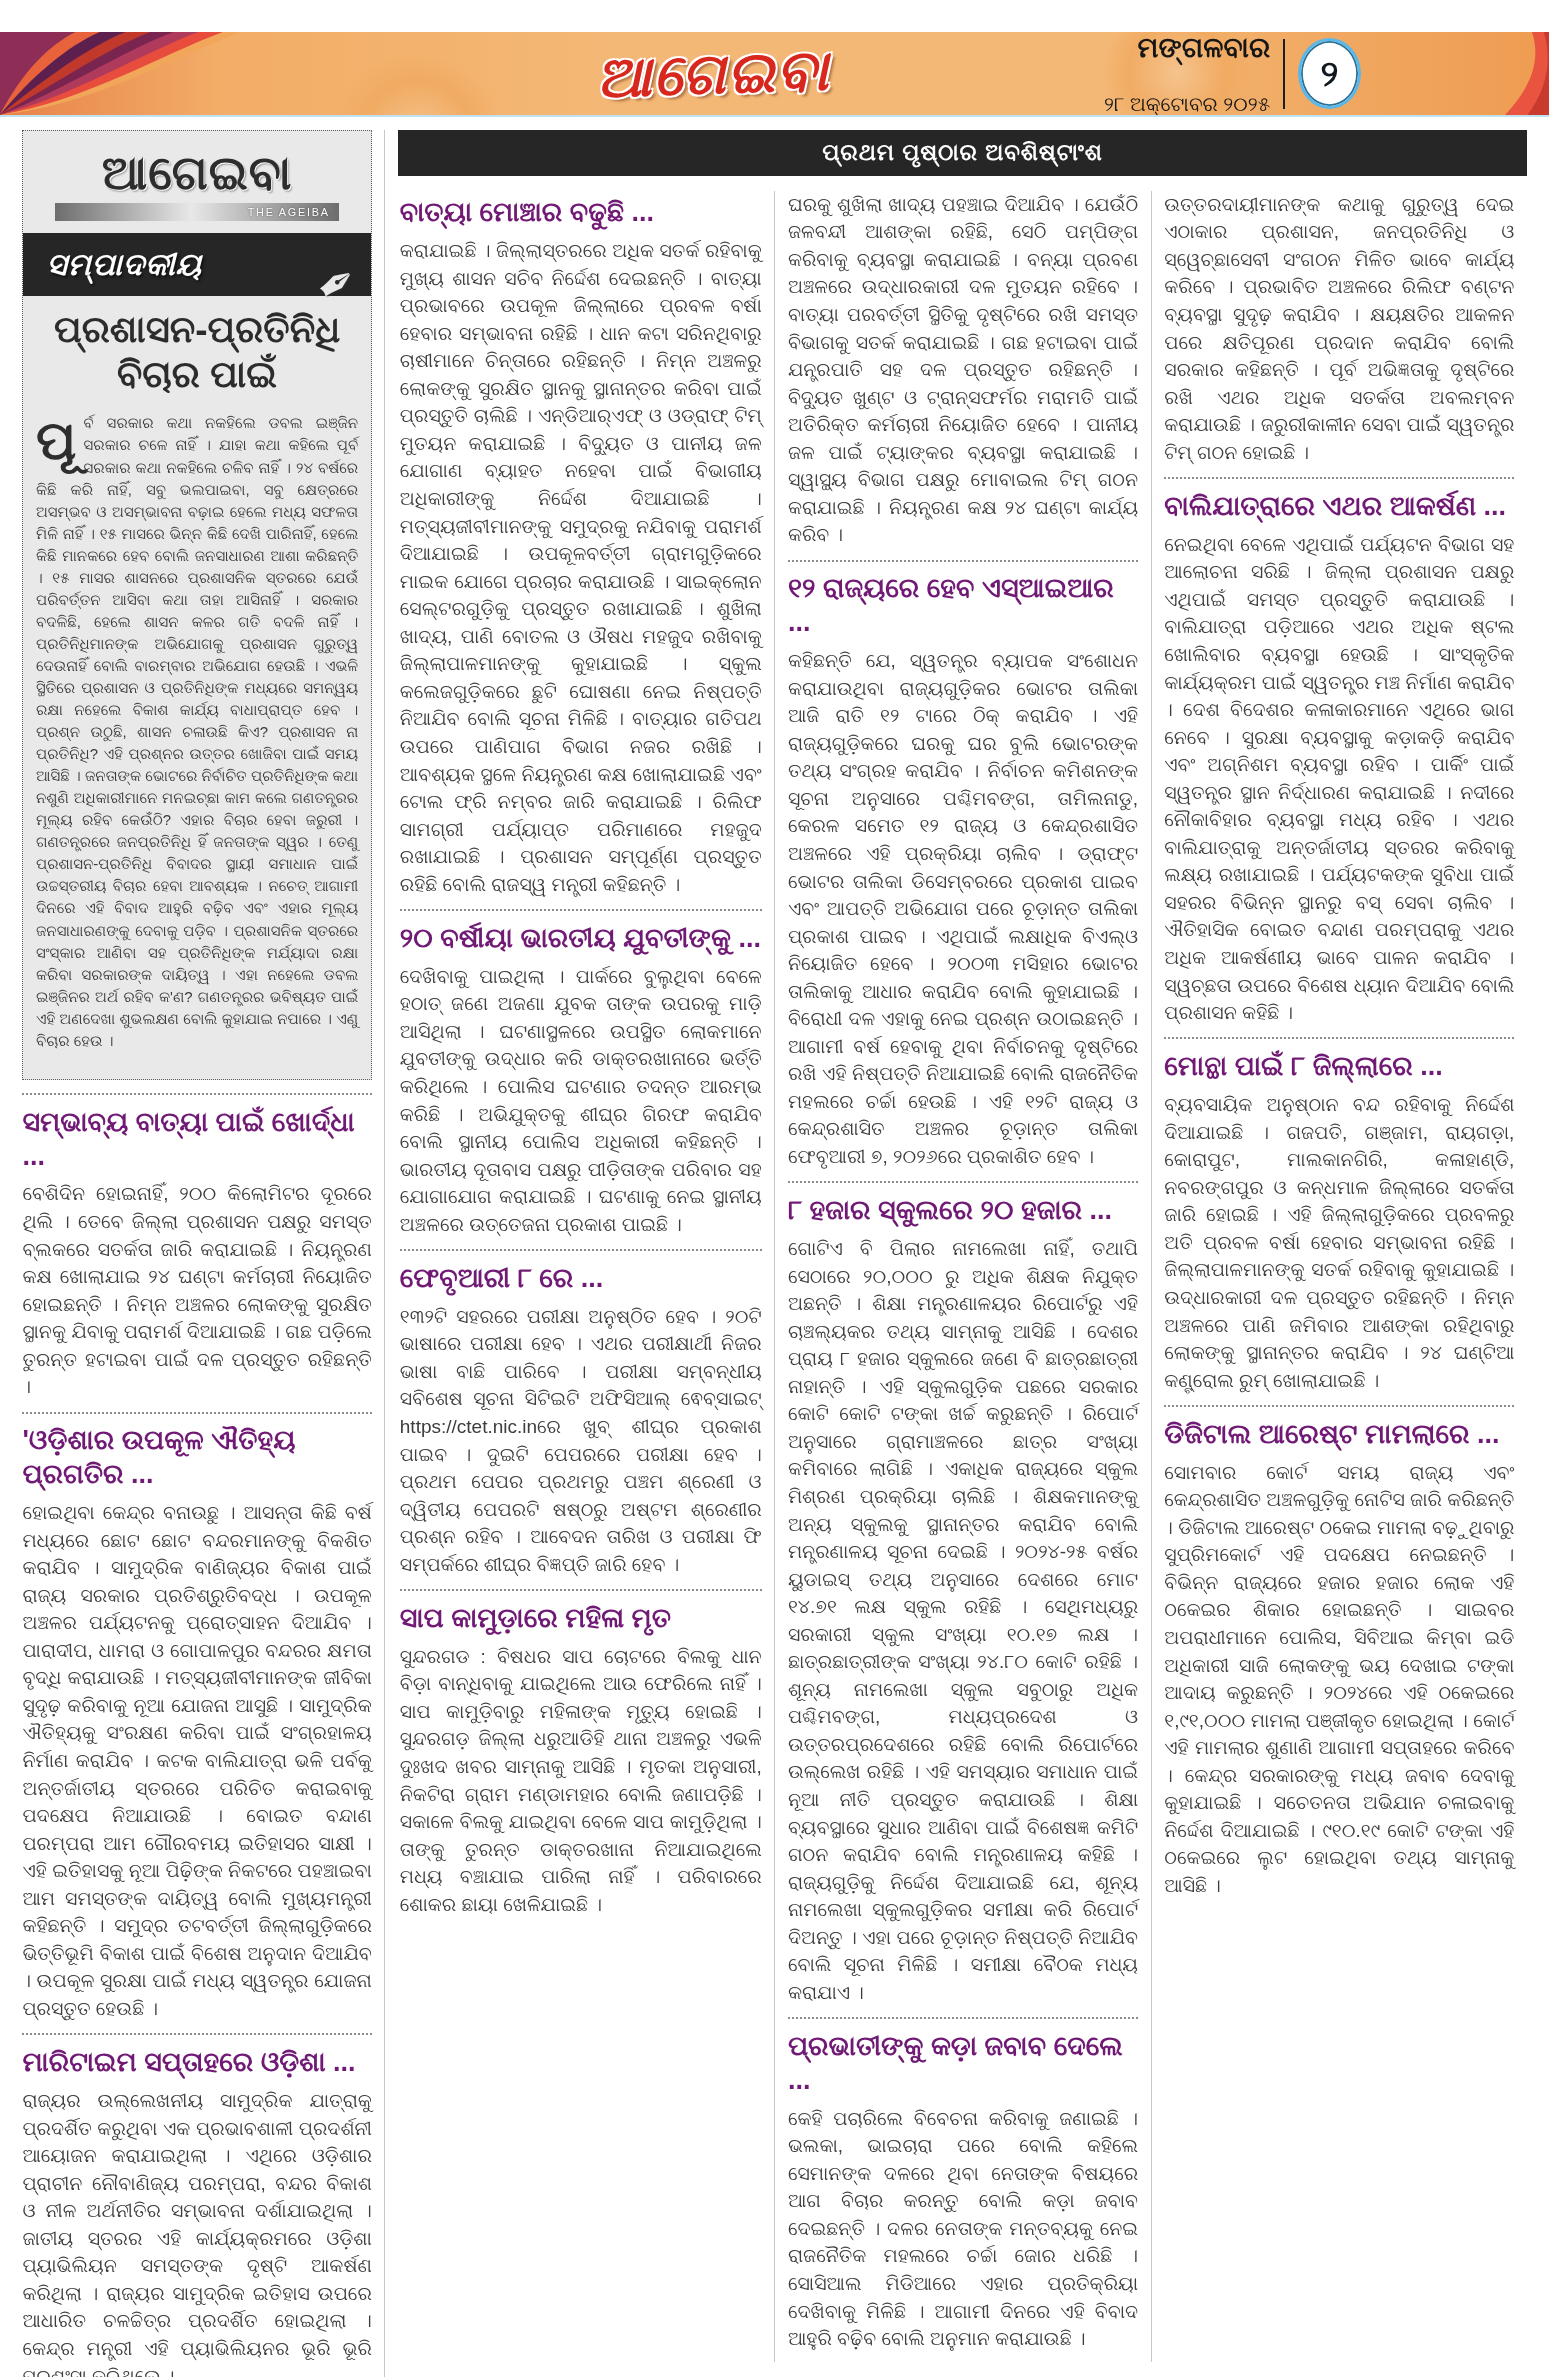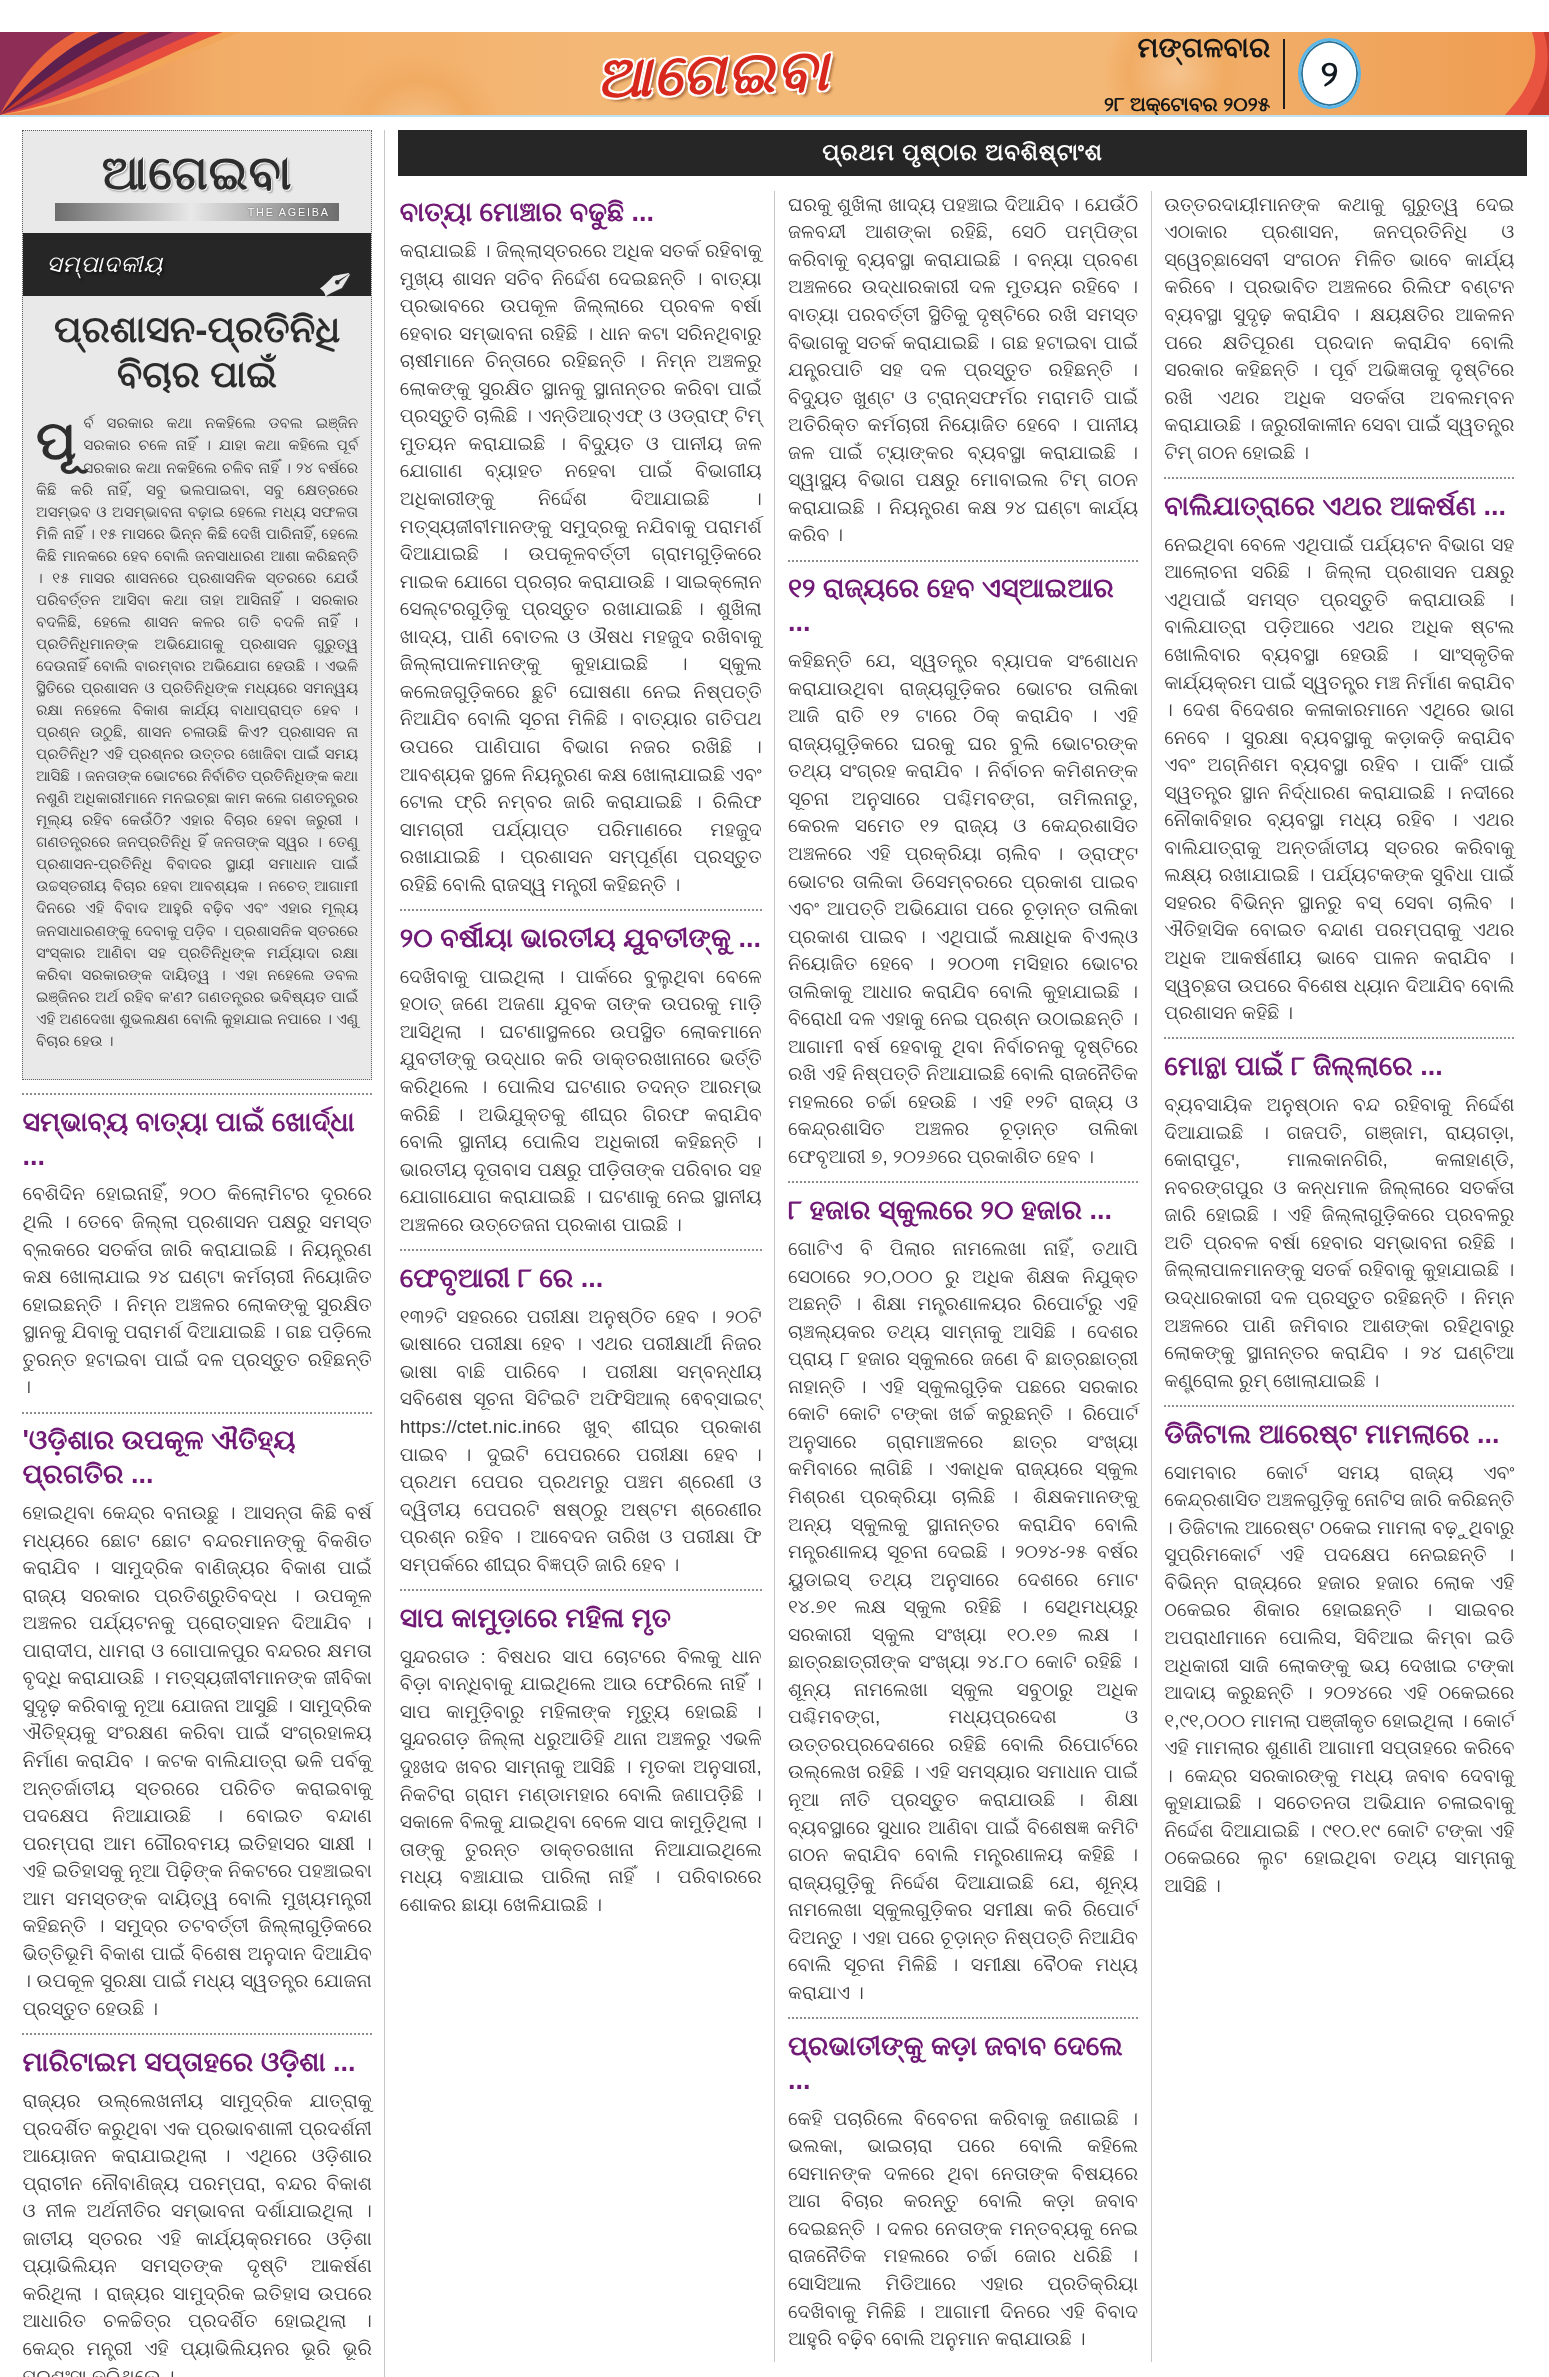--- a/index.html
+++ b/index.html
@@ -27,21 +27,21 @@
     position:absolute;left:46%;top:50%;transform:translate(-50%,-50%) rotate(-2deg);
     font-size:57px;font-weight:800;font-style:italic;color:#d8281e;letter-spacing:1.8px;
     text-shadow:-1.8px -1.8px 0 #fff,1.8px -1.8px 0 #fff,-1.8px 1.8px 0 #fff,1.8px 1.8px 0 #fff,3.6px 3.6px 2.7px rgba(90,30,10,.45);
     white-space:nowrap;
   }
   .banner-right{
     position:absolute;right:189px;top:0;height:100%;display:flex;align-items:center;gap:12.6px;
   }
   .dateblock{text-align:right;color:#161616;line-height:1.25;}
   .dateblock .weekday{font-size:28px;font-weight:700;}
-  .dateblock .date{font-size:20px;font-weight:700;margin-top:27px;}
+  .dateblock .date{font-size:20px;font-weight:400;margin-top:27px;}
   .vbar{width:2.7px;height:70px;background:#1d1d1d;}
   .pagecircle{
     width:57px;height:65px;border-radius:50%;background:#ffffff;border:3.6px solid #5bb7e8;
     display:flex;align-items:center;justify-content:center;
     font-size:36px;font-weight:700;color:#101820;box-shadow:0 0 0 1.8px #2b6f93 inset;
   }
   .redswoosh{position:absolute;right:0;top:0;height:83px;}
   
   .paper{
     display:grid;grid-template-columns:363px 1fr;column-gap:12.6px;
@@ -61,21 +61,21 @@
     margin:1.8px auto 0;height:18px;width:88%;
     background:linear-gradient(90deg,#6d6d6d,#e8e8e8 48%,#6d6d6d);
     display:flex;align-items:center;justify-content:flex-end;padding-right:9px;box-sizing:border-box;
   }
   .edit-logo .bar span{font-family:Liberation Sans, sans-serif;font-size:10.8px;color:#ffffff;letter-spacing:1.8px;text-shadow:0 0 1.8px #444;}
   .edit-banner{
     margin:12.6px -12.6px 10.8px;background:#262626;height:63px;position:relative;
     display:flex;align-items:center;padding-left:23px;
   }
   .edit-banner .label{
-    color:#ffffff;font-size:23px;font-weight:400;font-style:italic;letter-spacing:0.9px;
+    color:#ffffff;font-size:31px;font-weight:700;font-style:italic;letter-spacing:0.9px;
     text-shadow:1.8px 1.8px 2.7px rgba(0,0,0,.6);
   }
   .edit-banner .pen{
     position:absolute;right:14.4px;bottom:-14.4px;font-size:47px;color:#e8e8e8;
     transform:rotate(-35deg);text-shadow:0.9px 0.9px 1.8px #333;
   }
   .edit-headline{
     text-align:center;font-size:37px;line-height:1.22;font-weight:700;color:#2c2c2c;margin:9px 3.6px 14.4px;
   }
   .edit-body{font-size:15px;line-height:1.47;text-align:justify;color:#3a3a3a;}

